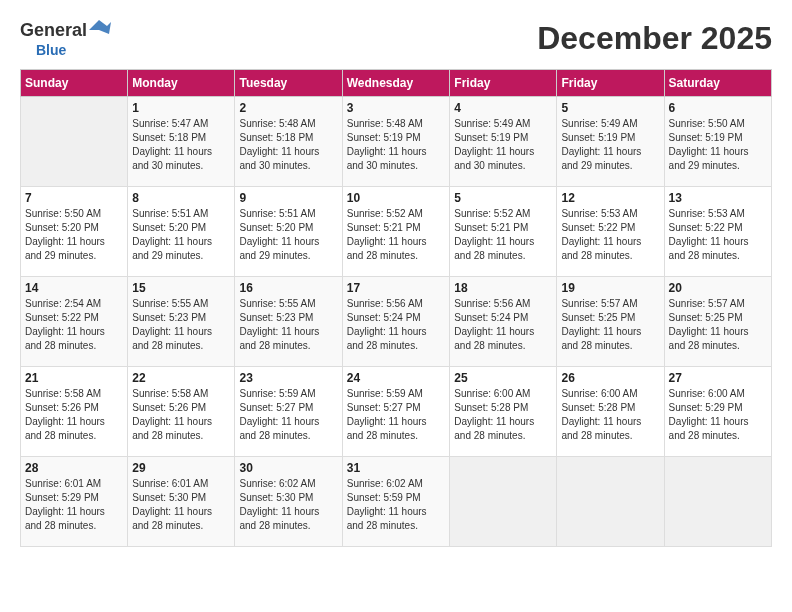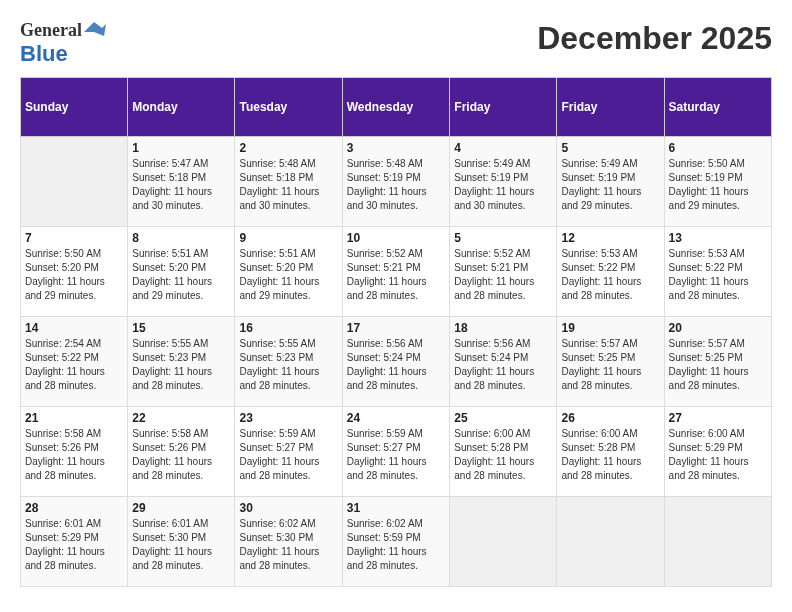--- a/index.html
+++ b/index.html
@@ -16,44 +16,42 @@
       align-items: flex-start;
       margin-bottom: 10px;
     }
     .logo {
       display: flex;
       flex-direction: column;
       align-items: flex-start;
     }
     .logo-row {
       display: flex;
-      align-items: center;
-      font-family: Liberation Serif, serif;
     }
     .title-block {
       text-align: right;
     }
     .month-title {
       font-size: 32px;
       font-weight: bold;
       color: #333;
     }
     .location-subtitle {
       font-size: 14px;
       color: #555;
     }
     table {
       width: 100%;
       border-collapse: collapse;
       font-size: 11px;
     }
     thead tr th {
-      background-color: #4c1d95;
+      background-color: #be185d;
       color: #fff;
-      padding: 22px 4px;
+      padding: 6px 4px;
       text-align: left;
       font-size: 12px;
       font-weight: bold;
       border: 1px solid #ccc;
     }
     tbody tr td {
       vertical-align: top;
       padding: 4px 4px;
       border: 1px solid #ddd;
       height: 90px;
@@ -83,21 +81,21 @@
 
 <div class="header">
   <div class="logo">
     <div class="logo-row">
       <span style="font-size:18px;font-weight:bold;color:#333;">General</span>
       <svg width="22" height="18" viewBox="0 0 22 18" style="margin-left:2px;">
         <polygon points="0,10 10,0 18,6 22,2 20,14 10,10" fill="#2a6db5" opacity="0.85"></polygon>
       </svg>
     </div>
     <div>
-      <span style="font-size:22px;font-weight:bold;color:#2a6db5;">Blue</span>
+      <span style="font-size:14px;font-weight:bold;color:#2a6db5;margin-left:16px;">Blue</span>
     </div>
   </div>
   <div class="title-block">
     <div class="month-title">December 2025</div>
   </div>
 </div>
 
 <table>
   <thead>
     <tr>

